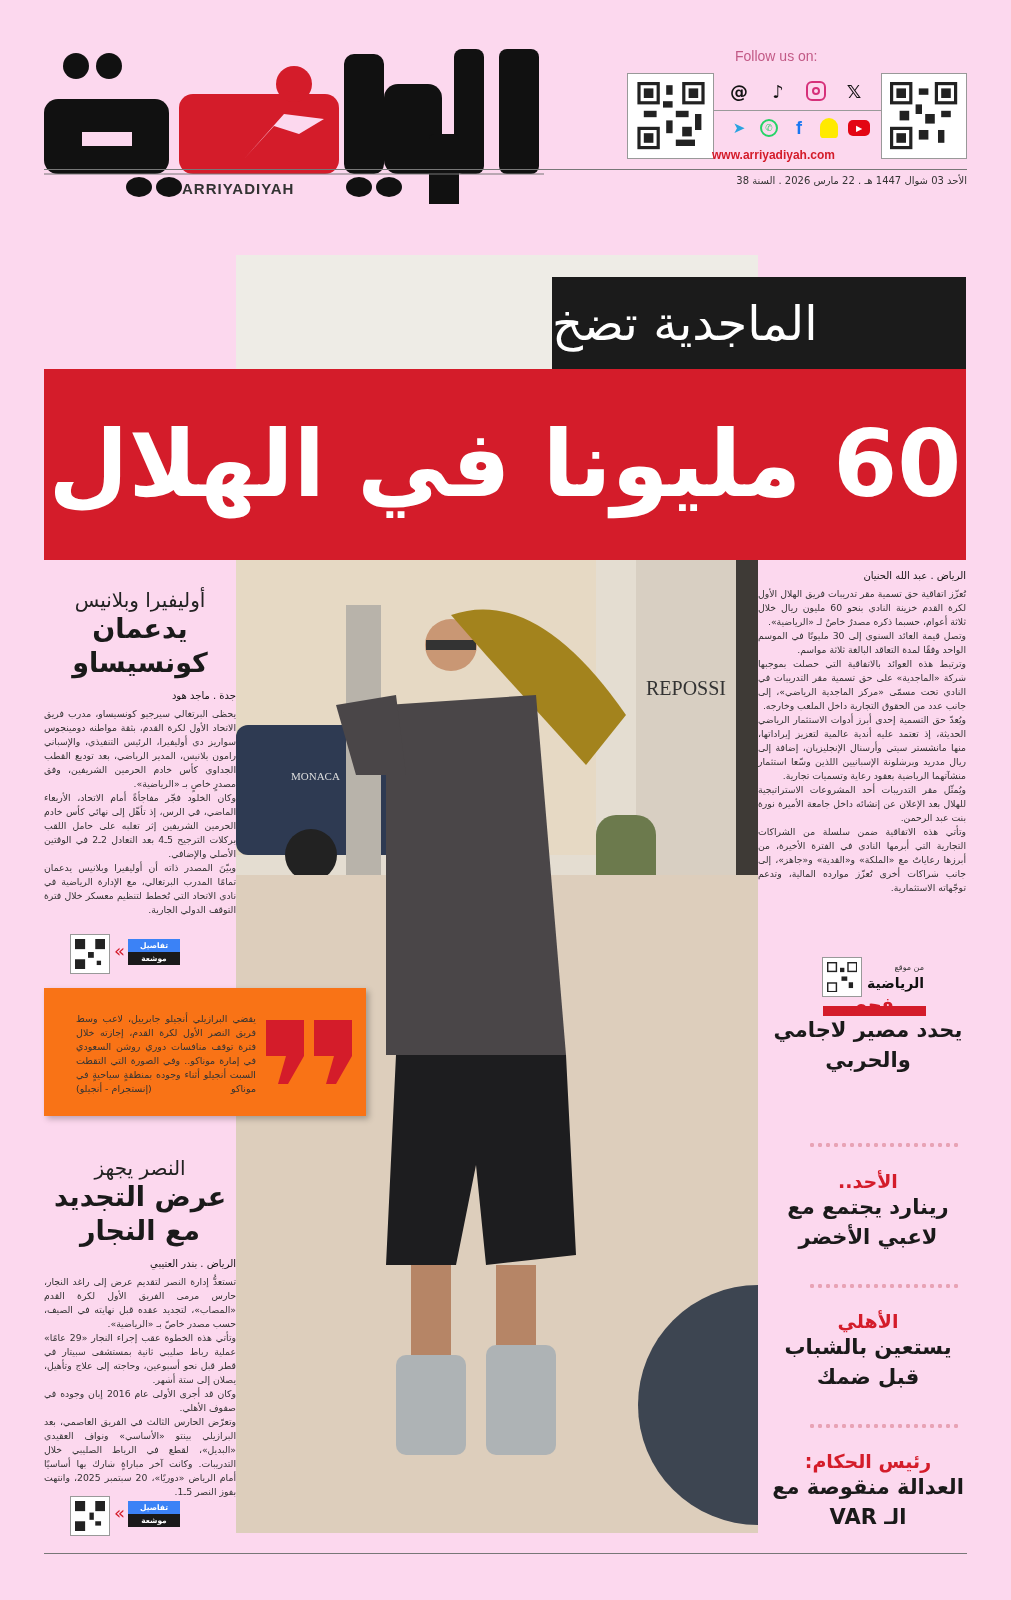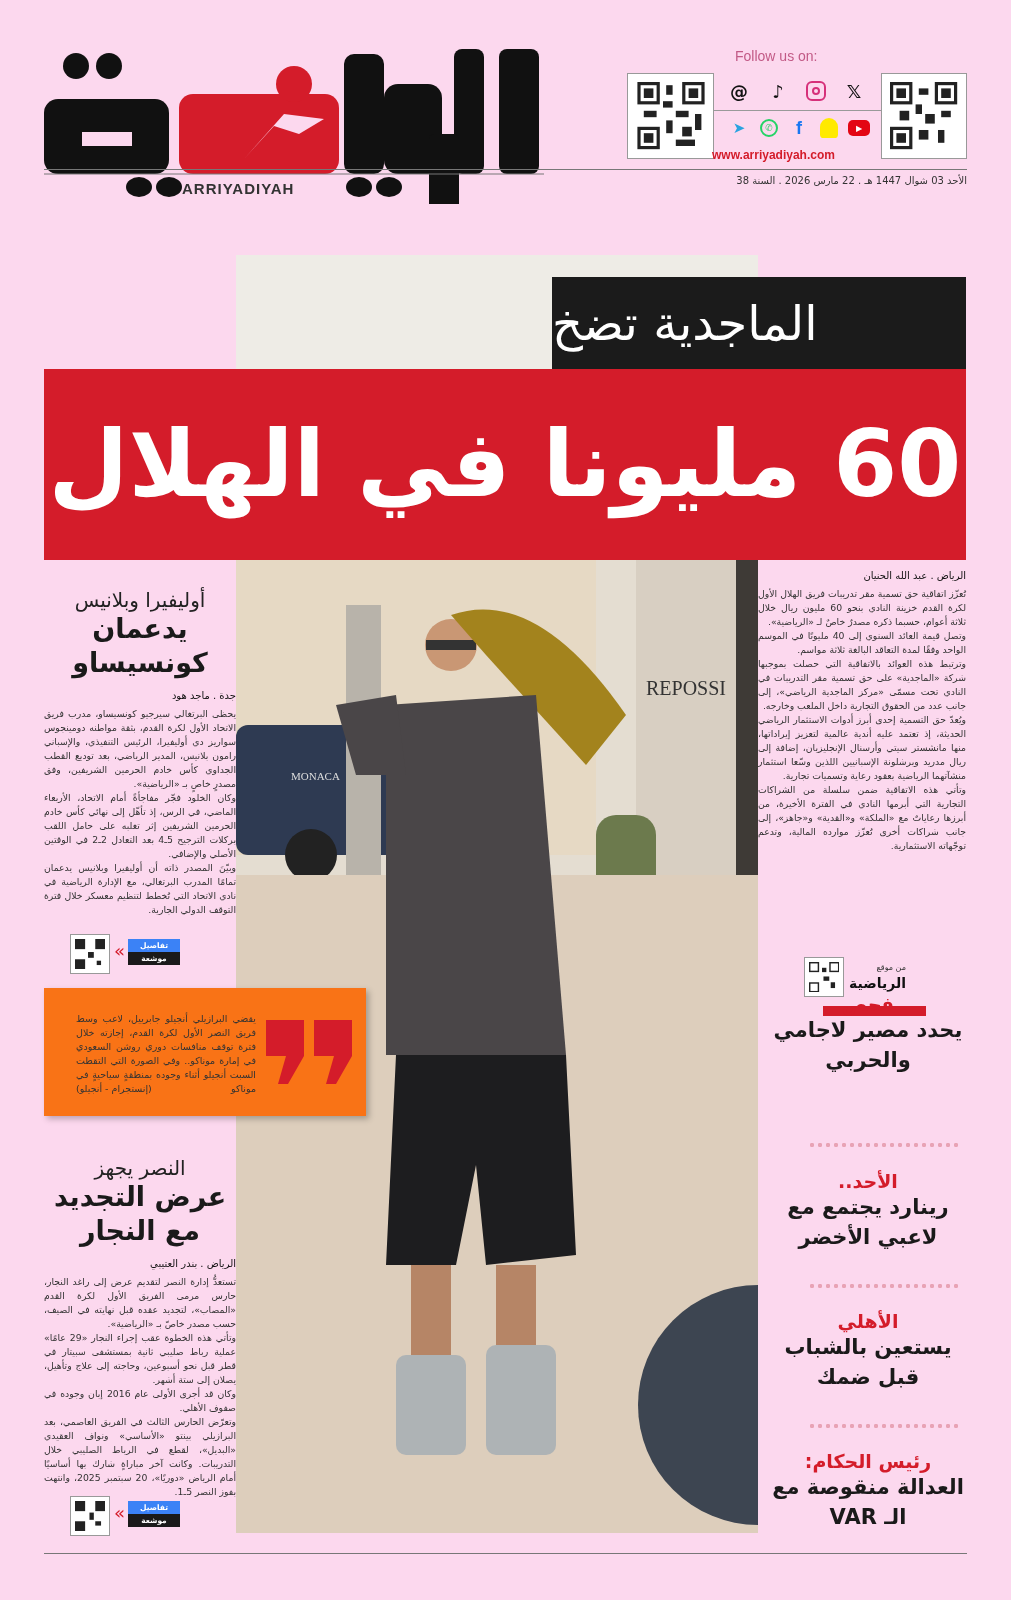--- a/index.html
+++ b/index.html
@@ -173,27 +173,28 @@
     <rect x="250" y="1090" width="70" height="110" rx="10" fill="#aeb3b5"></rect>
   </svg>
 </div>
 
 <div class="abs kicker-box" dir="rtl">الماجدية تضخ</div>
 <div class="abs main-head" dir="rtl">60 مليونا في الهلال</div>
 
 <div class="abs" dir="rtl" style="left:758px;top:570px;width:208px;">
   <div class="byline" style="margin-bottom:6px;">الرياض . عبد الله الحنيان</div>
   <p class="col-text">تُعزّز اتفاقية حق تسمية مقر تدريبات فريق الهلال الأول لكرة القدم خزينة النادي بنحو 60 مليون ريال خلال ثلاثة أعوام، حسبما ذكره مصدرٌ خاصٌ لـ «الرياضية».</p>
-  <p class="col-text">وتصل قيمة العائد السنوي إلى 40 مليونًا في الموسم الواحد وفقًا لمدة التعاقد البالغة ثلاثة مواسم.</p>
+  <p class="col-text">وتصل قيمة العائد السنوي إلى 30 مليونًا في الموسم الواحد وفقًا لمدة التعاقد البالغة ثلاثة مواسم.</p>
   <p class="col-text">وترتبط هذه العوائد بالاتفاقية التي حصلت بموجبها شركة «الماجدية» على حق تسمية مقر التدريبات في النادي تحت مسمّى «مركز الماجدية الرياضي»، إلى جانب عدد من الحقوق التجارية داخل الملعب وخارجه.</p>
   <p class="col-text">ويُعدّ حق التسمية إحدى أبرز أدوات الاستثمار الرياضي الحديثة، إذ تعتمد عليه أندية عالمية لتعزيز إيراداتها، منها مانشستر سيتي وأرسنال الإنجليزيان، إضافة إلى ريال مدريد وبرشلونة الإسبانيين اللذين وسّعا استثمار منشآتهما الرياضية بعقود رعاية وتسميات تجارية.</p>
+  <p class="col-text">ويُمثّل مقر التدريبات أحد المشروعات الاستراتيجية للهلال بعد الإعلان عن إنشائه داخل جامعة الأميرة نورة بنت عبد الرحمن.</p>
   <p class="col-text">وتأتي هذه الاتفاقية ضمن سلسلة من الشراكات التجارية التي أبرمها النادي في الفترة الأخيرة، من أبرزها رعاياتٌ مع «الملكة» و«القدية» و«جاهز»، إلى جانب شراكات أخرى تُعزّز موارده المالية، وتدعم توجّهاته الاستثمارية.</p>
 </div>
 
-<div class="abs" style="left:804px;top:957px;width:108px;height:48px;">
+<div class="abs" style="left:822px;top:957px;width:108px;height:48px;">
   <div class="qr" style="position:absolute;left:0;top:0;width:40px;height:40px;">
     <svg viewBox="0 0 21 21">
       <rect x="0" y="0" width="7" height="7" fill="#222"></rect>
         <rect x="1" y="1" width="5" height="5" fill="#fff"></rect>
       <rect x="14" y="0" width="7" height="7" fill="#222"></rect>
         <rect x="15" y="1" width="5" height="5" fill="#fff"></rect>
       <rect x="0" y="14" width="7" height="7" fill="#222"></rect>
         <rect x="1" y="15" width="5" height="5" fill="#fff"></rect>
       <rect x="9" y="4" width="3" height="3" fill="#222"></rect>
         <rect x="10" y="10" width="4" height="3" fill="#222"></rect>

